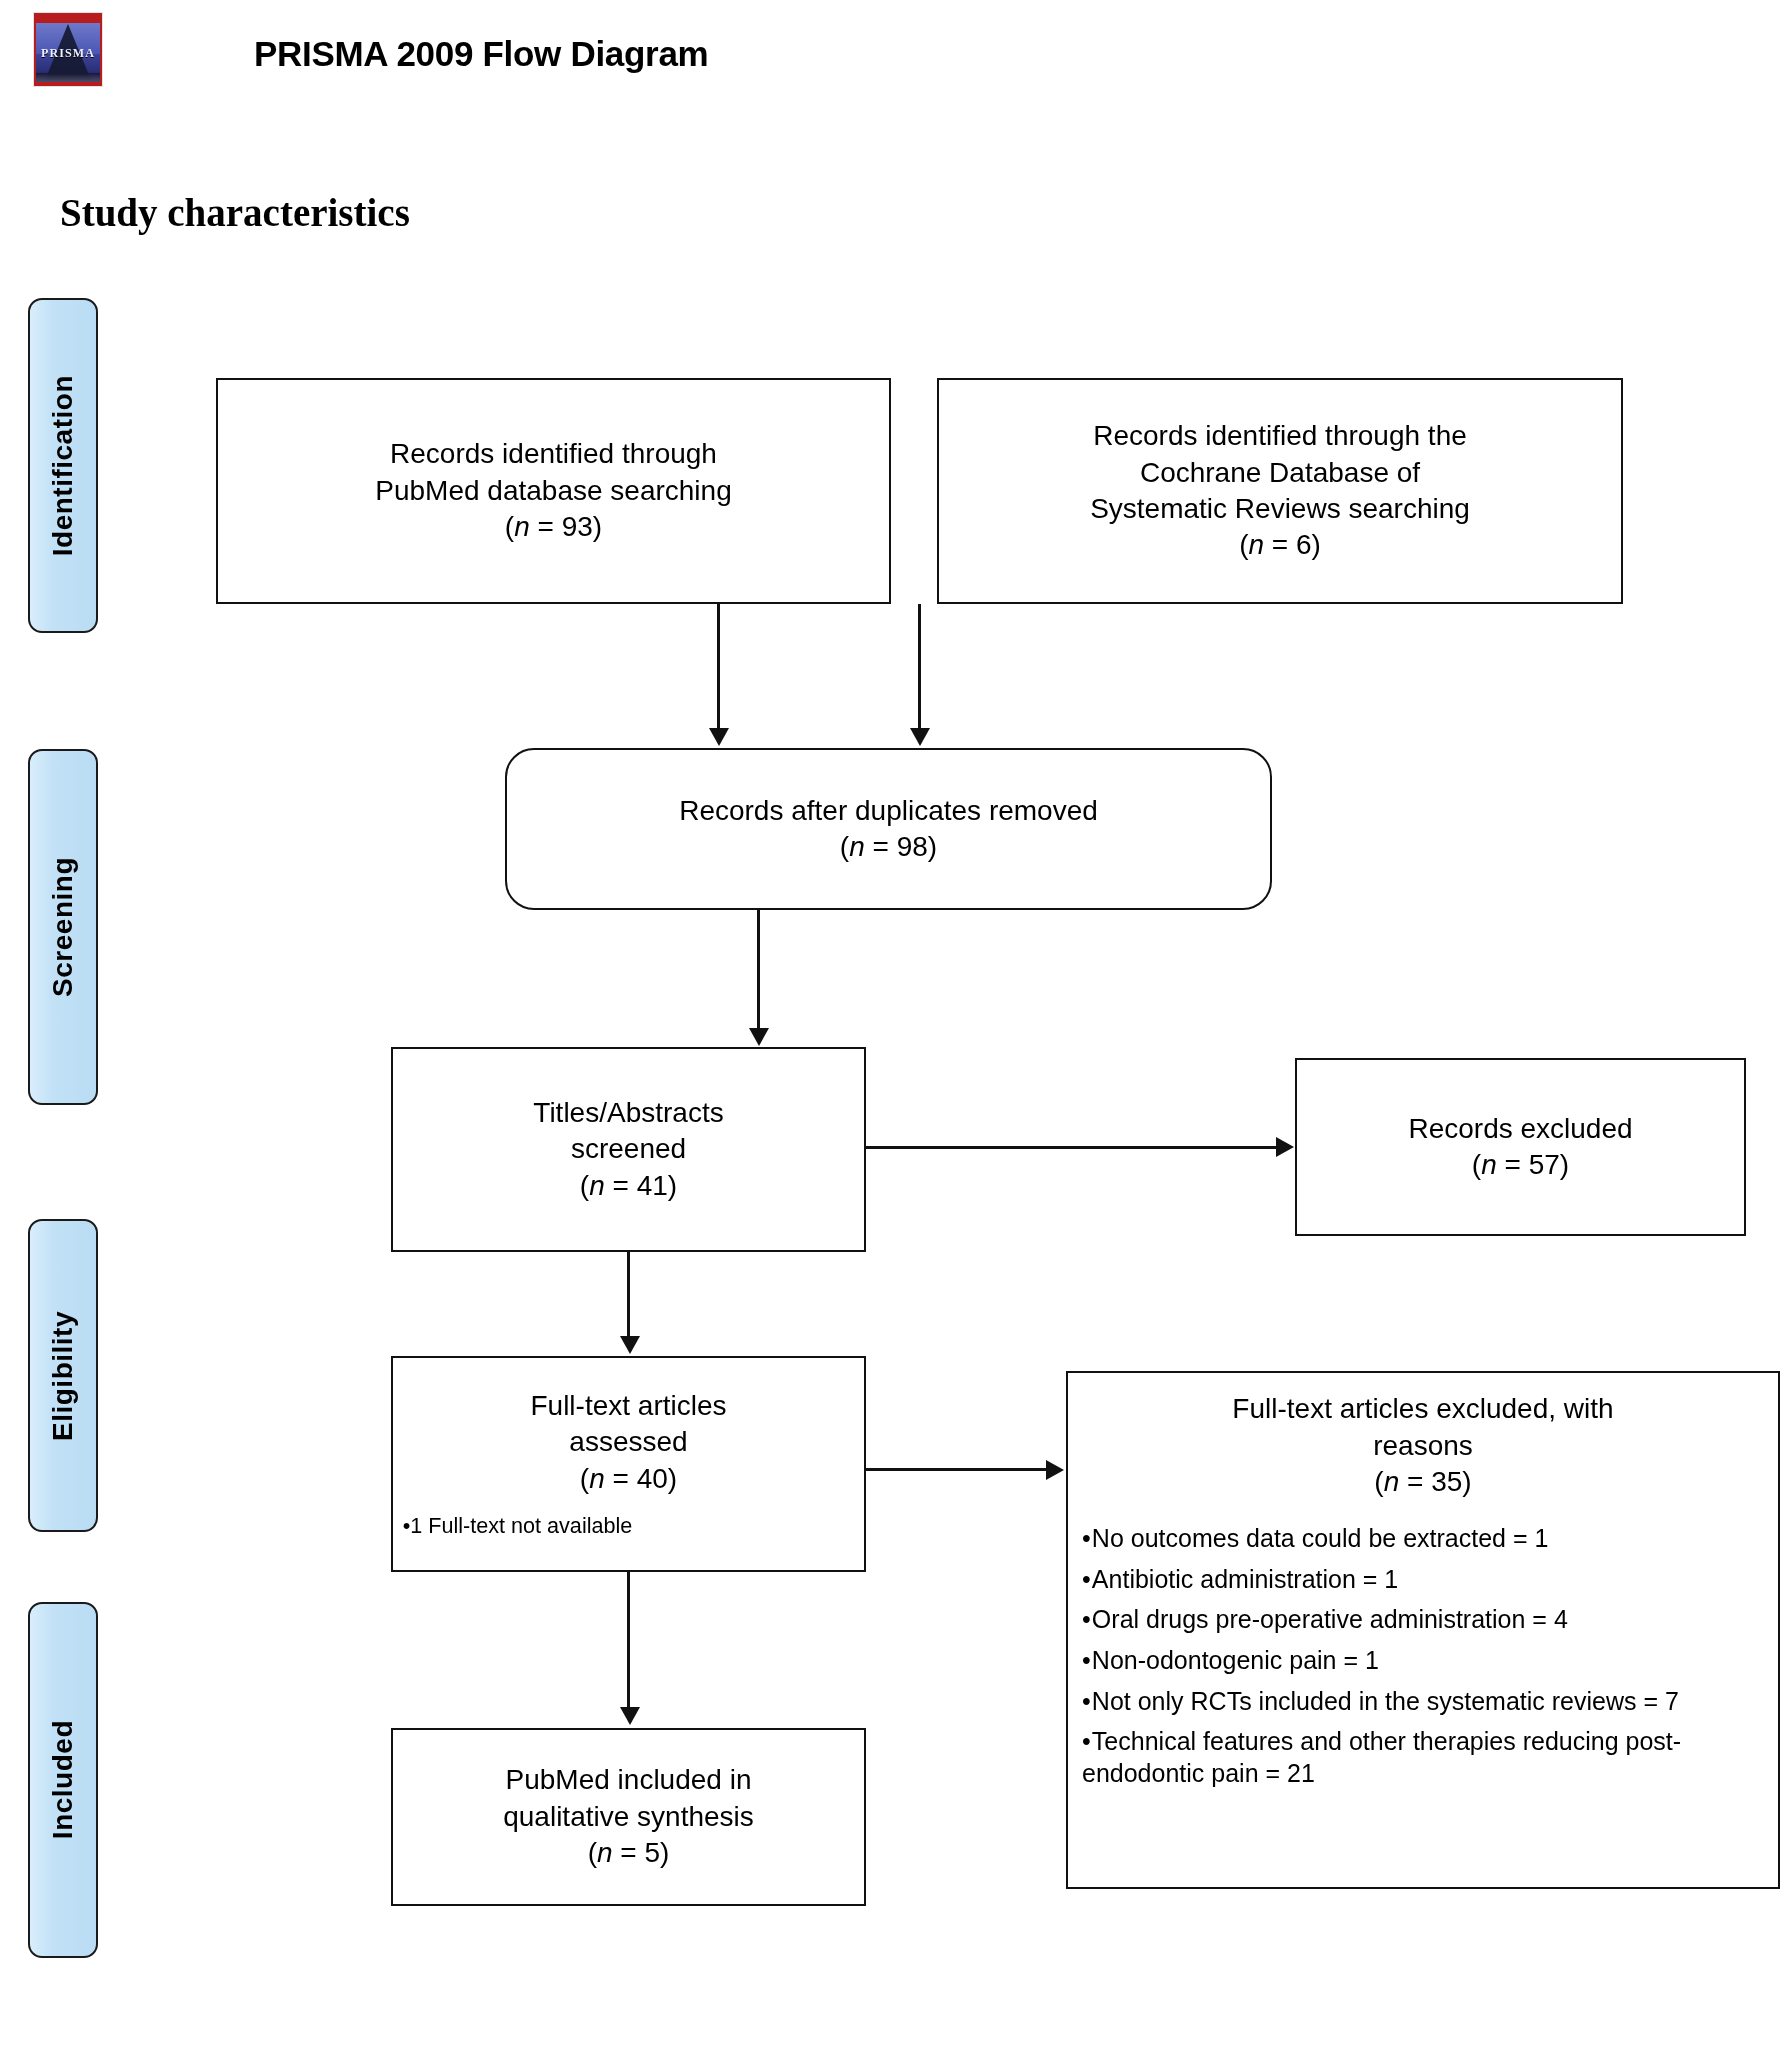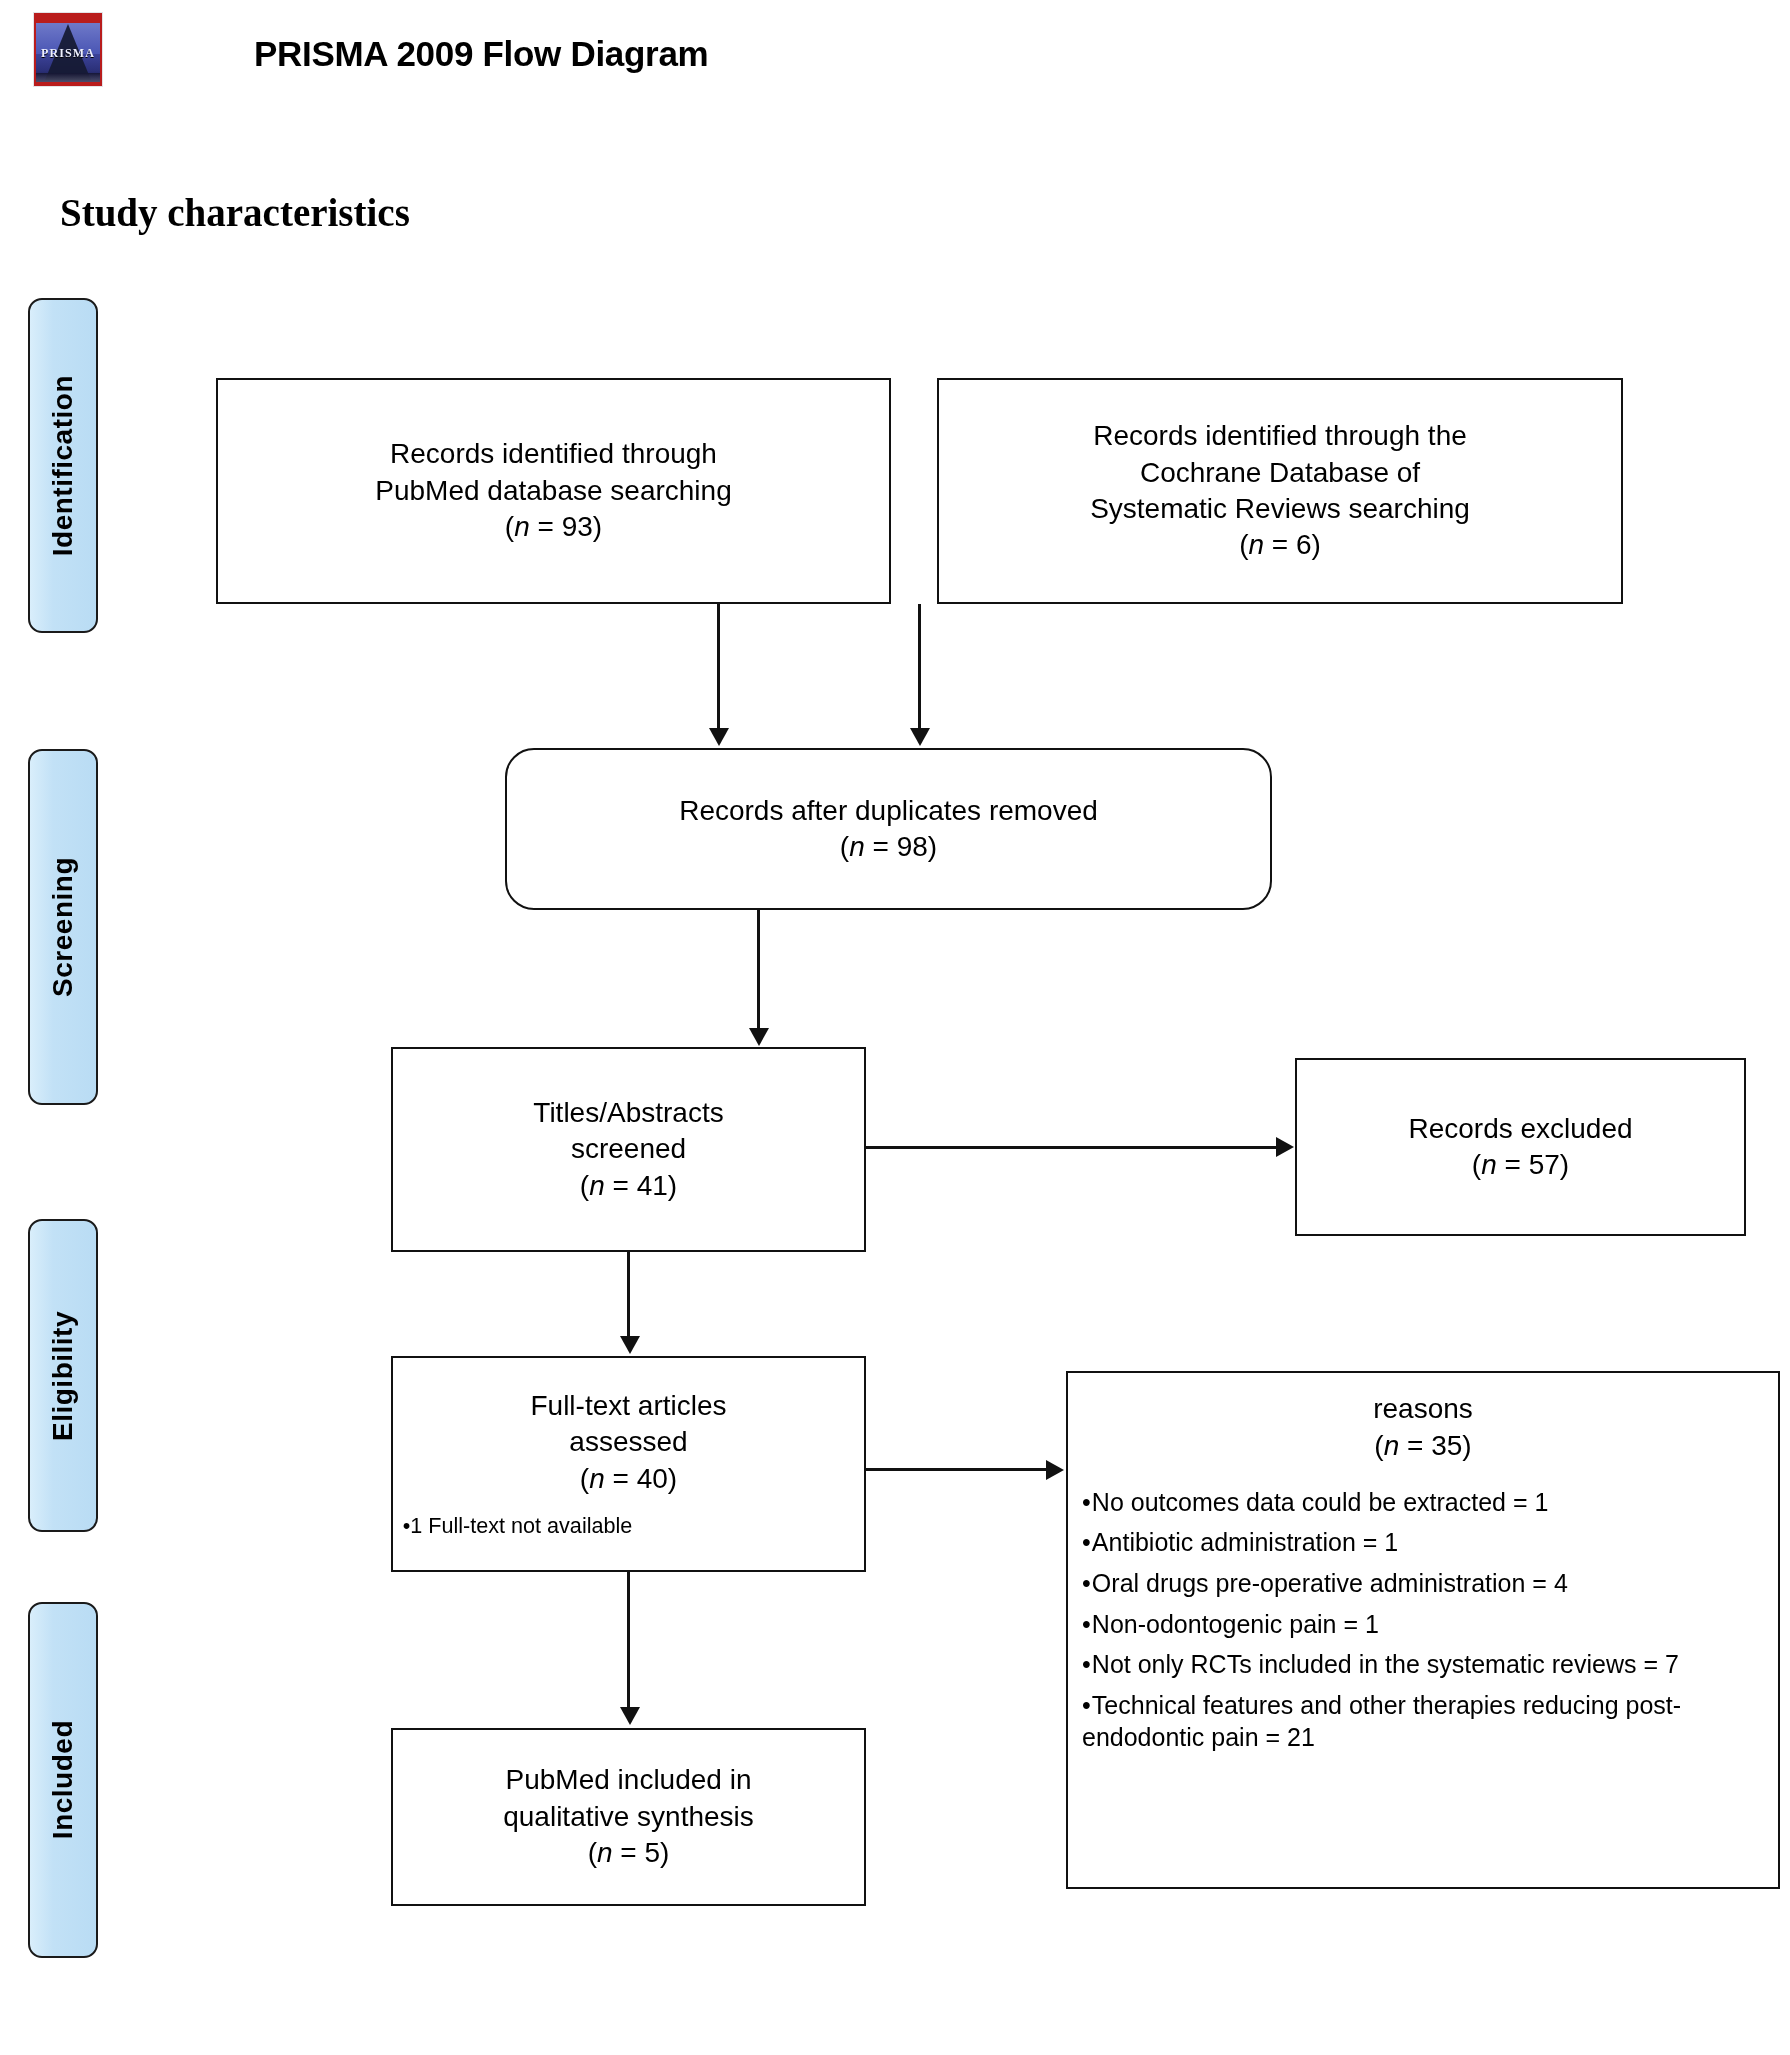--- a/index.html
+++ b/index.html
@@ -294,20 +294,21 @@
   </div>
 
   <div class="flow-box" id="box-fulltext">
     <div class="line">Full-text articles</div>
     <div class="line">assessed</div>
     <div class="count">(<i>n</i> = 40)</div>
     <div class="subnote">•1 Full-text not available</div>
   </div>
 
   <div class="flow-box" id="box-reasons">
+    <div class="reasons-head">Full-text articles excluded, with</div>
     <div class="reasons-head">reasons</div>
     <div class="reasons-head">(<i>n</i> = 35)</div>
     <div class="reasons-list">
       <div class="reason">No outcomes data could be extracted = 1</div>
       <div class="reason">Antibiotic administration = 1</div>
       <div class="reason">Oral drugs pre-operative administration = 4</div>
       <div class="reason">Non-odontogenic pain = 1</div>
       <div class="reason">Not only RCTs included in the systematic reviews = 7</div>
       <div class="reason">Technical features and other therapies reducing post-endodontic pain = 21</div>
     </div>

